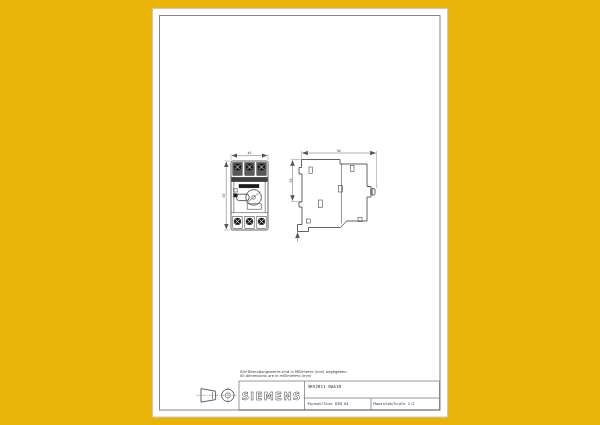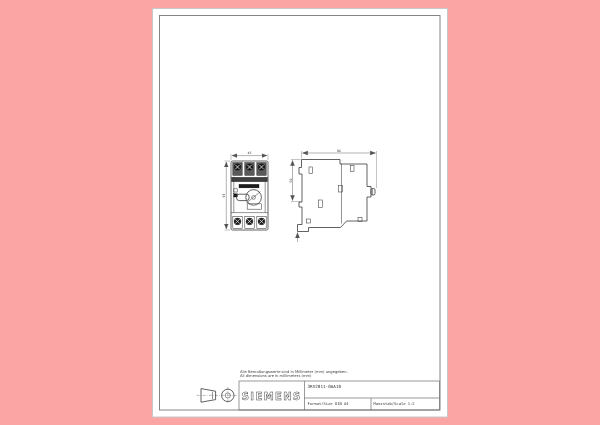--- a/index.html
+++ b/index.html
@@ -1,16 +1,16 @@
 <!DOCTYPE html>
 <html><head>
 <meta charset="utf-8">
 <style>
   html,body{margin:0;padding:0;background:#fff;}
-  .stage{position:relative;width:600px;height:425px;background:#fca5a5;overflow:hidden;
+  .stage{position:relative;width:600px;height:425px;background:#eab308;overflow:hidden;
          font-family:"DejaVu Sans",sans-serif;}
   svg{position:absolute;left:0;top:0;}
   .part {stroke:#3a3a3a;stroke-width:0.8;fill:none;stroke-linejoin:round;}
   .thin {stroke:#3a3a3a;stroke-width:0.55;fill:none;}
   .diml {stroke:#555555;stroke-width:0.45;fill:none;}
   .ext  {stroke:#6a6a6a;stroke-width:0.4;fill:none;}
   .dimt {font:3.2px "DejaVu Sans",sans-serif;fill:#333;}
   .note {font:3.7px "DejaVu Sans",sans-serif;fill:#444;}
   .cad1 {font:4.3px "DejaVu Sans Mono",monospace;fill:#333;}
   .cad2 {font:3.8px "DejaVu Sans Mono",monospace;fill:#333;}

